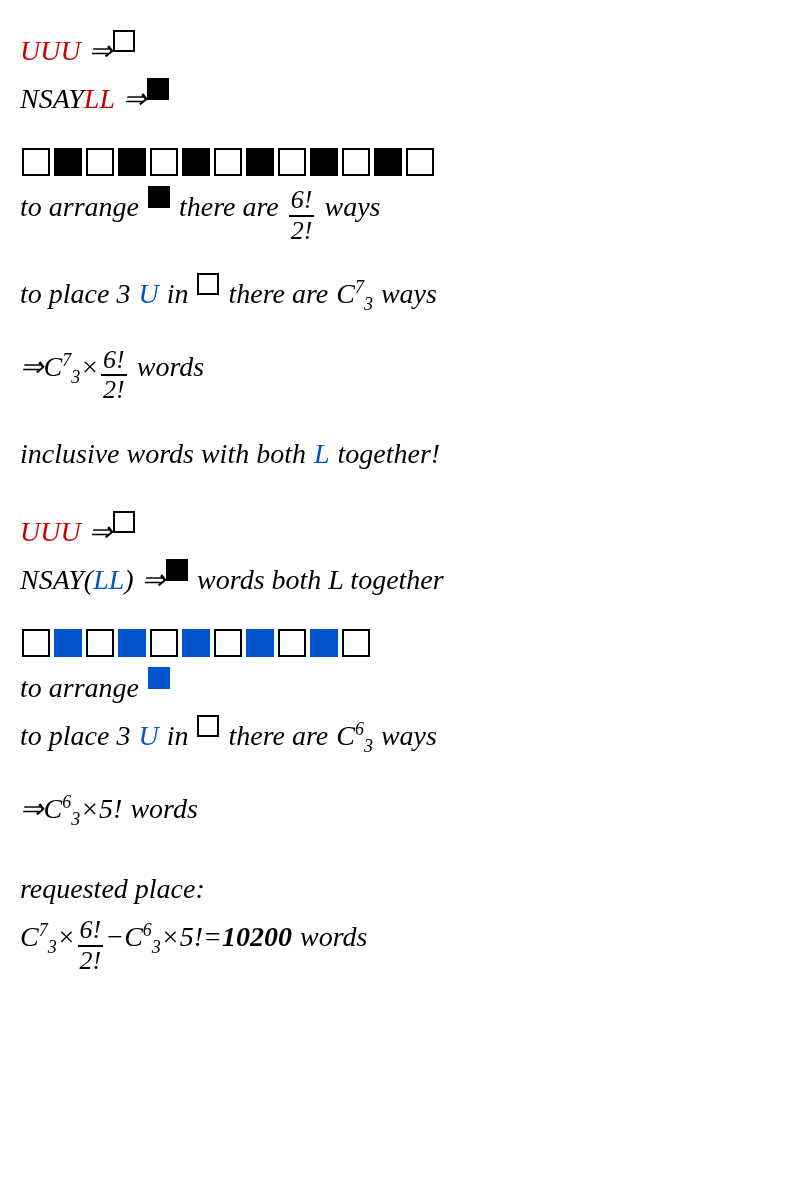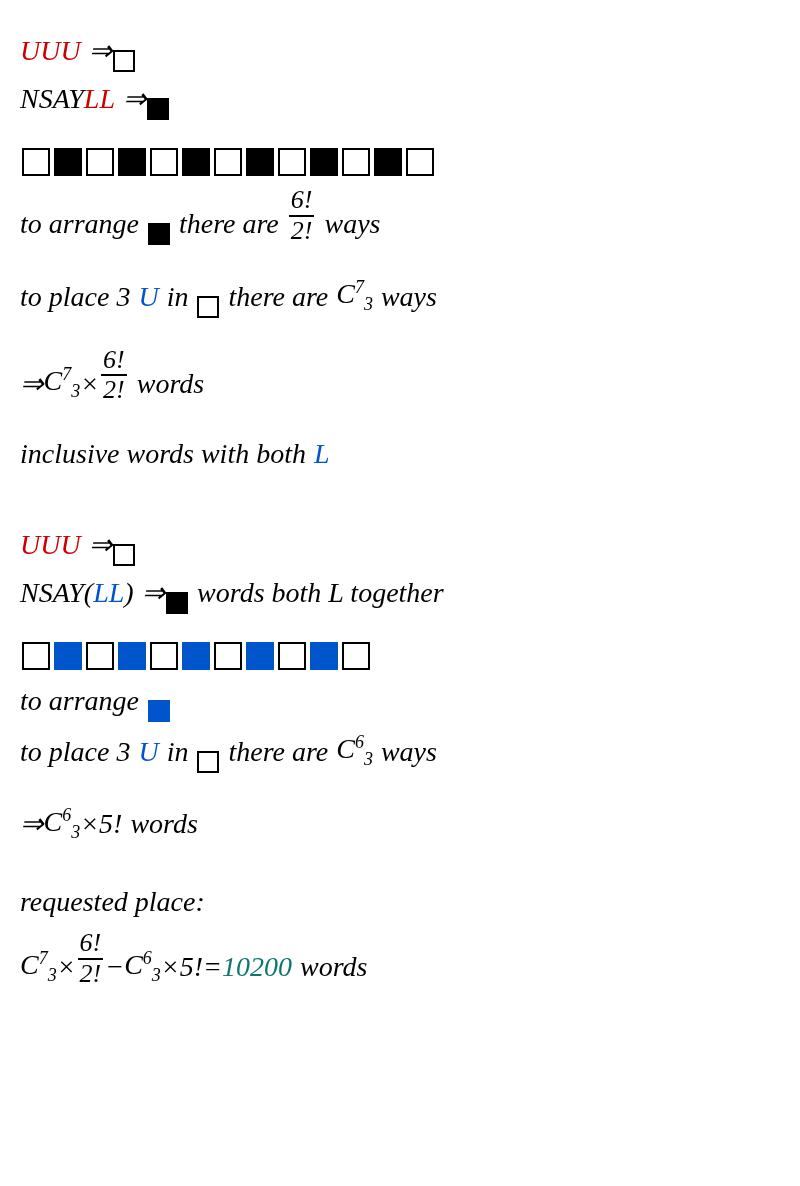--- a/index.html
+++ b/index.html
@@ -7,35 +7,35 @@
       background: #fff;
       font-family: "Times New Roman", Times, serif;
       font-size: 28px;
       padding: 30px 30px 30px 20px;
       width: 800px;
       min-height: 1186px;
       color: #000;
     }
     .line {
       display: flex;
-      align-items: flex-end;
+      align-items: flex-start;
       flex-wrap: wrap;
       margin-bottom: 10px;
       line-height: 1.5;
       font-style: italic;
     }
     .line-gap {
       margin-bottom: 28px;
     }
     .line-small-gap {
       margin-bottom: 6px;
     }
     .red { color: #cc0000; }
     .blue { color: #0055cc; }
-    .result-blue { color: #0f766e; font-weight: normal; }
+    .result-blue { color: #000000; font-weight: bold; }
 
     .box-white {
       display: inline-block;
       width: 28px;
       height: 28px;
       border: 2px solid #000;
       margin: 0 2px;
       vertical-align: middle;
       flex-shrink: 0;
     }
@@ -182,25 +182,26 @@
   <span style="font-style:italic;">C<span class="sup">7</span><span class="sub">3</span></span>
   <span>×</span>
   <span class="fraction">
     <span class="numer">6!</span>
     <span class="denom">2!</span>
   </span>
   <span class="sp"> </span>
   <span>words</span>
 </div>
 
-<div class="line" style="margin-bottom:49px;">
+<div class="line" style="margin-bottom:36px;">
   <span>inclusive words with both</span>
   <span class="sp"> </span>
   <span class="blue">L</span>
   <span class="sp"> </span>
+  <span>together!</span>
 </div>
 
 <div style="margin-bottom:18px;"></div>
 
 <div class="line line-small-gap">
   <span class="red">UUU</span>
   <span class="sp"> </span>
   <span>⇒</span>
   <span class="inline-box"></span>
 </div>

